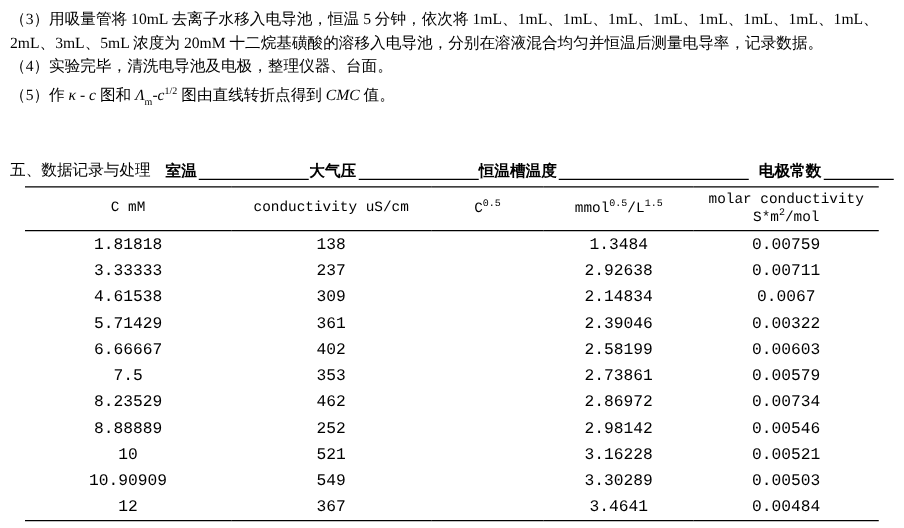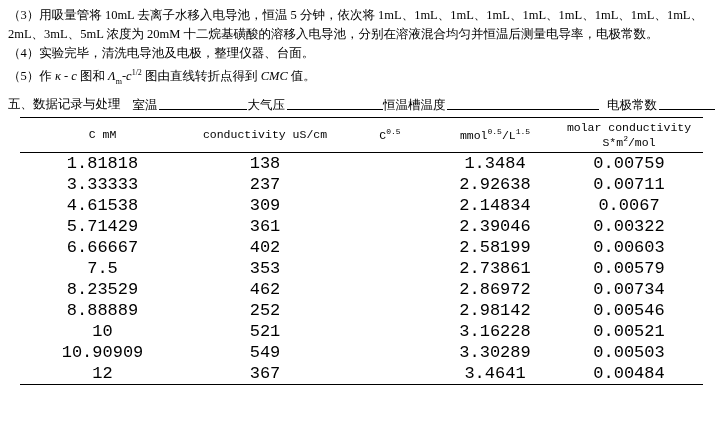--- a/index.html
+++ b/index.html
@@ -42,24 +42,26 @@
     padding: 2px 8px 0 8px;
     margin: 0;
   }
   .cond-row {
     display: flex;
     align-items: flex-end;
     padding: 2px 8px 0 8px;
     font-size: 12.5px;
     line-height: 18px;
     white-space: nowrap;
+    margin-top: 32px;
   }
   .cond-item {
     display: flex;
-    align-items: flex-start;
+    align-items: center;
+    font-weight: bold;
   }
   .cond-label {
     padding-right: 2px;
   }
   .cond-line {
     display: inline-block;
     border-bottom: 1px solid #000;
     height: 13px;
   }
   .cond-line.w1 { width: 88px; }
@@ -82,21 +84,21 @@
     text-align: center;
     border-top: 1.2px solid #000;
     border-bottom: 1.2px solid #000;
     font-family: "Liberation Mono", monospace;
     font-size: 11.5px;
   }
   table.data tbody td {
     padding: 2px 0 2px 0;
     text-align: center;
     font-family: "Liberation Mono", monospace;
-    font-size: 17px;
+    font-size: 13px;
     line-height: 17px;
   }
   table.data tbody tr:last-child td {
     border-bottom: 1.2px solid #000;
   }
   .col-c { width: 165px; }
   .col-k { width: 160px; }
   .col-sq { width: 90px; }
   .col-mm { width: 120px; }
   .col-mc { width: 148px; }
@@ -109,21 +111,21 @@
     vertical-align: sub;
   }
 </style>
 </head>
 <body>
 
 <div class="page">
 
   <div class="para-block">
     <p class="para">（3）用吸量管将 10mL 去离子水移入电导池，恒温 5 分钟，依次将 1mL、1mL、1mL、1mL、1mL、1mL、1mL、1mL、1mL、</p>
-    <p class="para">2mL、3mL、5mL 浓度为 20mM 十二烷基磺酸的溶移入电导池，分别在溶液混合均匀并恒温后测量电导率，电极常数。</p>
+    <p class="para">2mL、3mL、5mL 浓度为 20mM 十二烷基磺酸的溶移入电导池，分别在溶液混合均匀并恒温后测量电导率，记录数据。</p>
     <p class="para">（4）实验完毕，清洗电导池及电极，整理仪器、台面。</p>
     <p class="para"><span>（5）作 </span><span class="it">κ</span><span> - </span><span class="it">c</span><span> 图和 </span><span class="it">Λ</span><sub class="sm">m</sub><span>-</span><span class="it">c</span><sup class="sm">1/2</sup><span> 图由直线转折点得到 </span><span class="it">CMC</span><span> 值。</span></p>
   </div>
 
   <div class="cond-row">
     <span class="section-head" style="padding-left:0;padding-right:0;">五、数据记录与处理</span>
     <span class="spacer-md"></span>
     <span class="cond-item">
       <span class="cond-label">室温</span>
       <span class="cond-line w1"></span>

